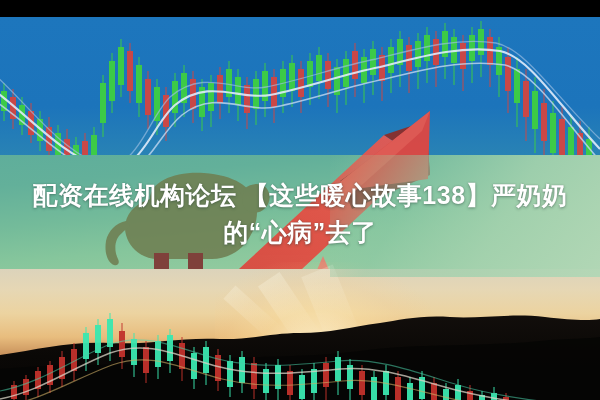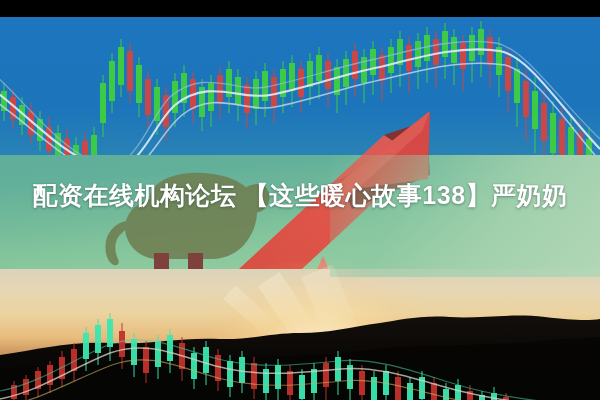--- a/index.html
+++ b/index.html
@@ -422,15 +422,16 @@
       <path d="M0 92 C40 84, 70 62, 110 46 C150 32, 180 50, 220 60 C260 70, 300 66, 340 62 C380 58, 420 74, 460 84 C500 94, 550 100, 600 104" fill="none" stroke="#e5e0d2" stroke-width="1.5" opacity=".75"></path>
       <path d="M0 100 C40 94, 70 74, 112 58 C152 44, 182 62, 222 72 C262 82, 302 78, 342 74 C382 70, 422 86, 462 94 C502 102, 552 106, 600 108" fill="none" stroke="#d8b86a" stroke-width="1.2" opacity=".6"></path>
       <path d="M0 84 C40 76, 70 54, 108 38 C148 24, 178 42, 218 52 C258 62, 298 58, 338 54 C378 50, 418 66, 458 78 C498 90, 548 96, 600 100" fill="none" stroke="#4fd8b0" stroke-width="1.2" opacity=".55"></path>
     </g>
   </svg>
 
   <div class="band-r"></div>
 
   <div class="caption">
     <span class="l1">配资在线机构论坛  【这些暖心故事138】严奶奶</span>
+    <span class="l2">的“心病”去了</span>
   </div>
 
 </div>
 
 </body></html>

